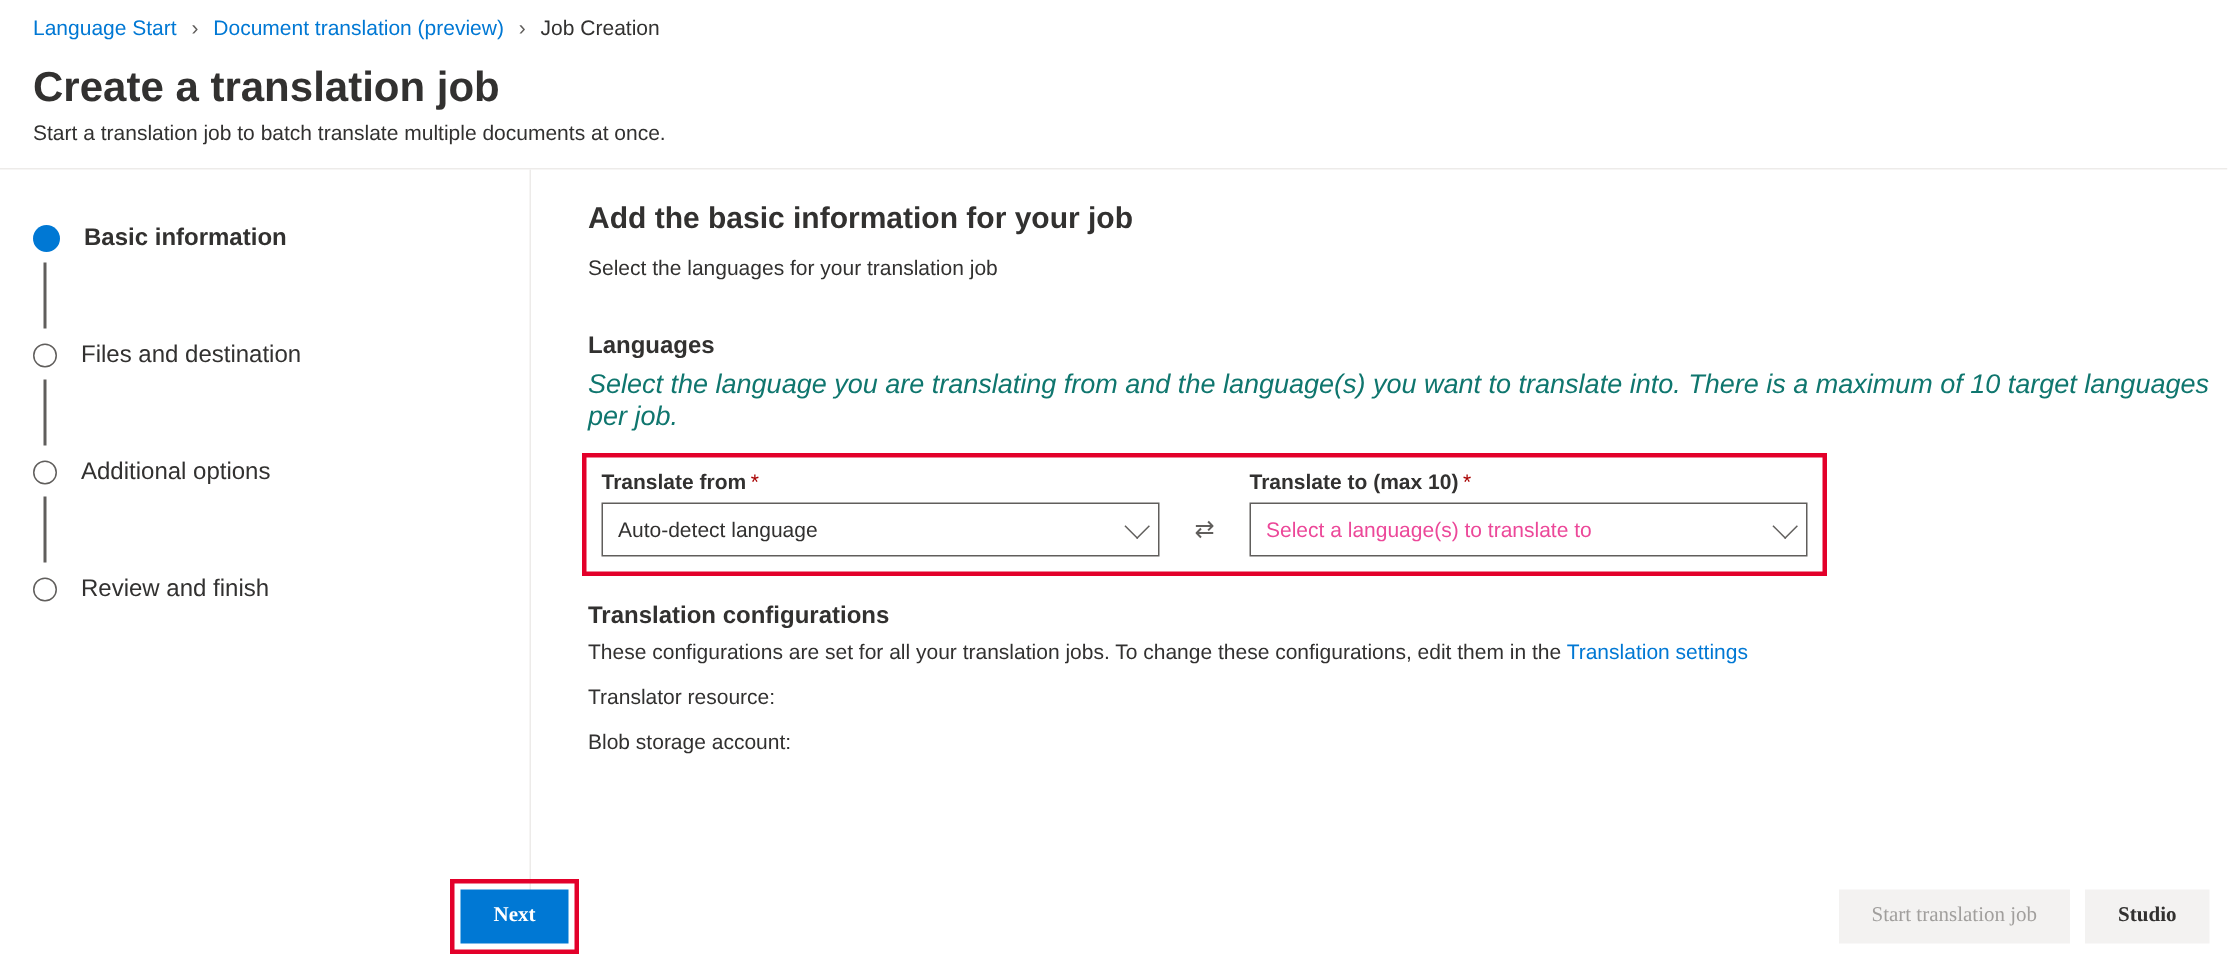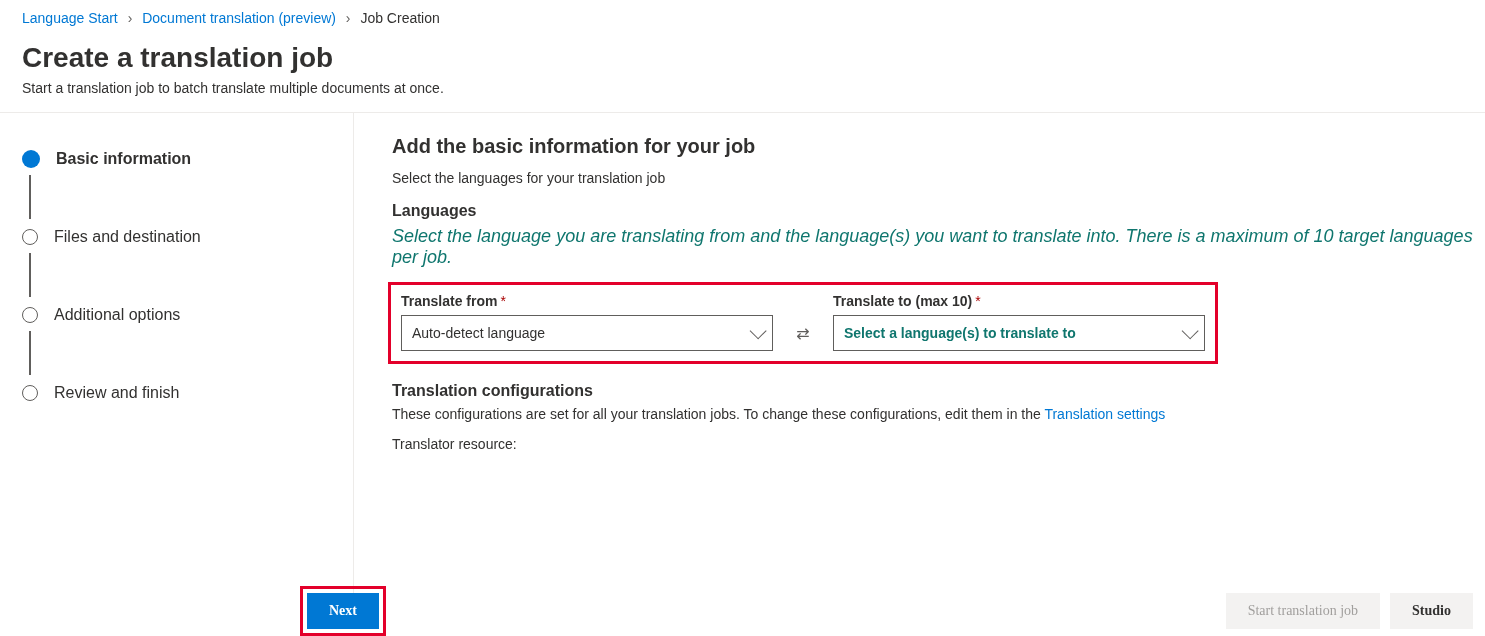--- a/index.html
+++ b/index.html
@@ -87,21 +87,21 @@
     position: relative;
   }
   .main h2 {
     font-size: 20px;
     font-weight: 600;
     margin: 0 0 12px;
   }
   .main .subtitle {
     font-size: 14px;
     color: #323130;
-    margin-bottom: 16px;
+    margin-bottom: 36px;
   }
   .section-title {
     font-size: 16px;
     font-weight: 600;
     margin-bottom: 6px;
   }
   .section-desc {
     font-size: 18px;
     color: #0f766e;
     margin-bottom: 14px;
@@ -130,21 +130,21 @@
     height: 36px;
     border: 1px solid #605e5c;
     display: flex;
     align-items: center;
     justify-content: space-between;
     padding: 0 10px;
     font-size: 14px;
     background: #fff;
     cursor: pointer;
   }
-  .dropdown .placeholder { color: #0f766e; font-weight: bold; }
+  .dropdown .placeholder { color: #ec4899; }
   .chevron {
     width: 12px; height: 12px;
     border-right: 1px solid #605e5c;
     border-bottom: 1px solid #605e5c;
     transform: rotate(45deg) translateY(-3px);
     flex-shrink: 0;
   }
   .swap-btn {
     width: 34px; height: 36px;
     display: flex;
@@ -262,20 +262,21 @@
           </div>
         </div>
       </div>
 
       <div class="config-section">
         <div class="section-title">Translation configurations</div>
         <div class="config-desc">
           <span>These configurations are set for all your translation jobs. To change these configurations, edit them in the </span><span class="config-link">Translation settings</span>
         </div>
         <div class="config-item">Translator resource:</div>
+        <div class="config-item">Blob storage account:</div>
       </div>
     </div>
   </div>
 
   <div class="footer">
     <div class="next-wrap">
       <button class="btn btn-primary">Next</button>
     </div>
     <div class="footer-right">
       <button class="btn btn-disabled">Start translation job</button>

